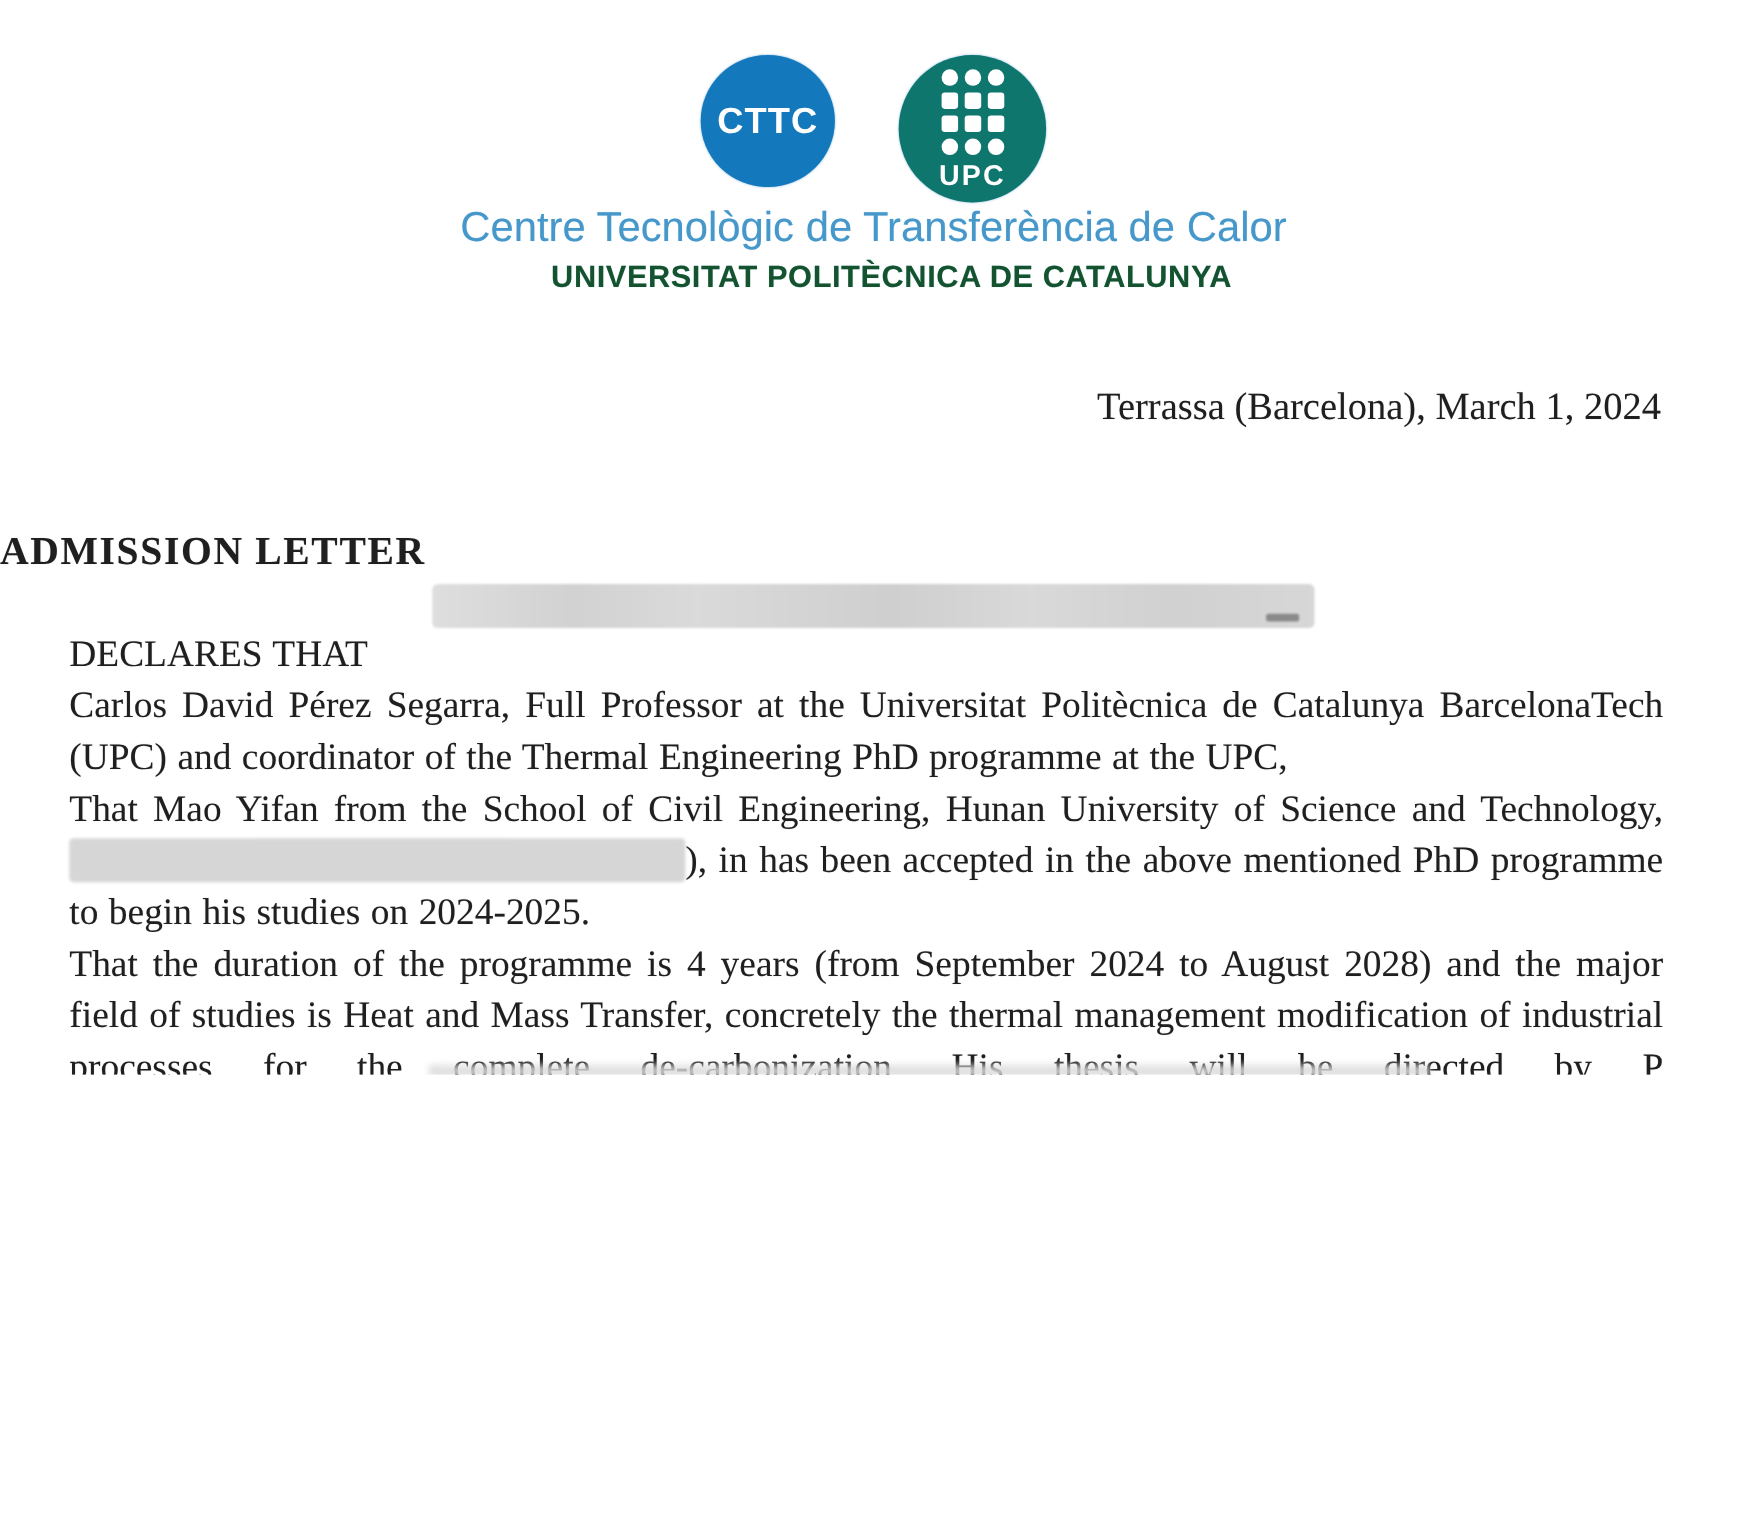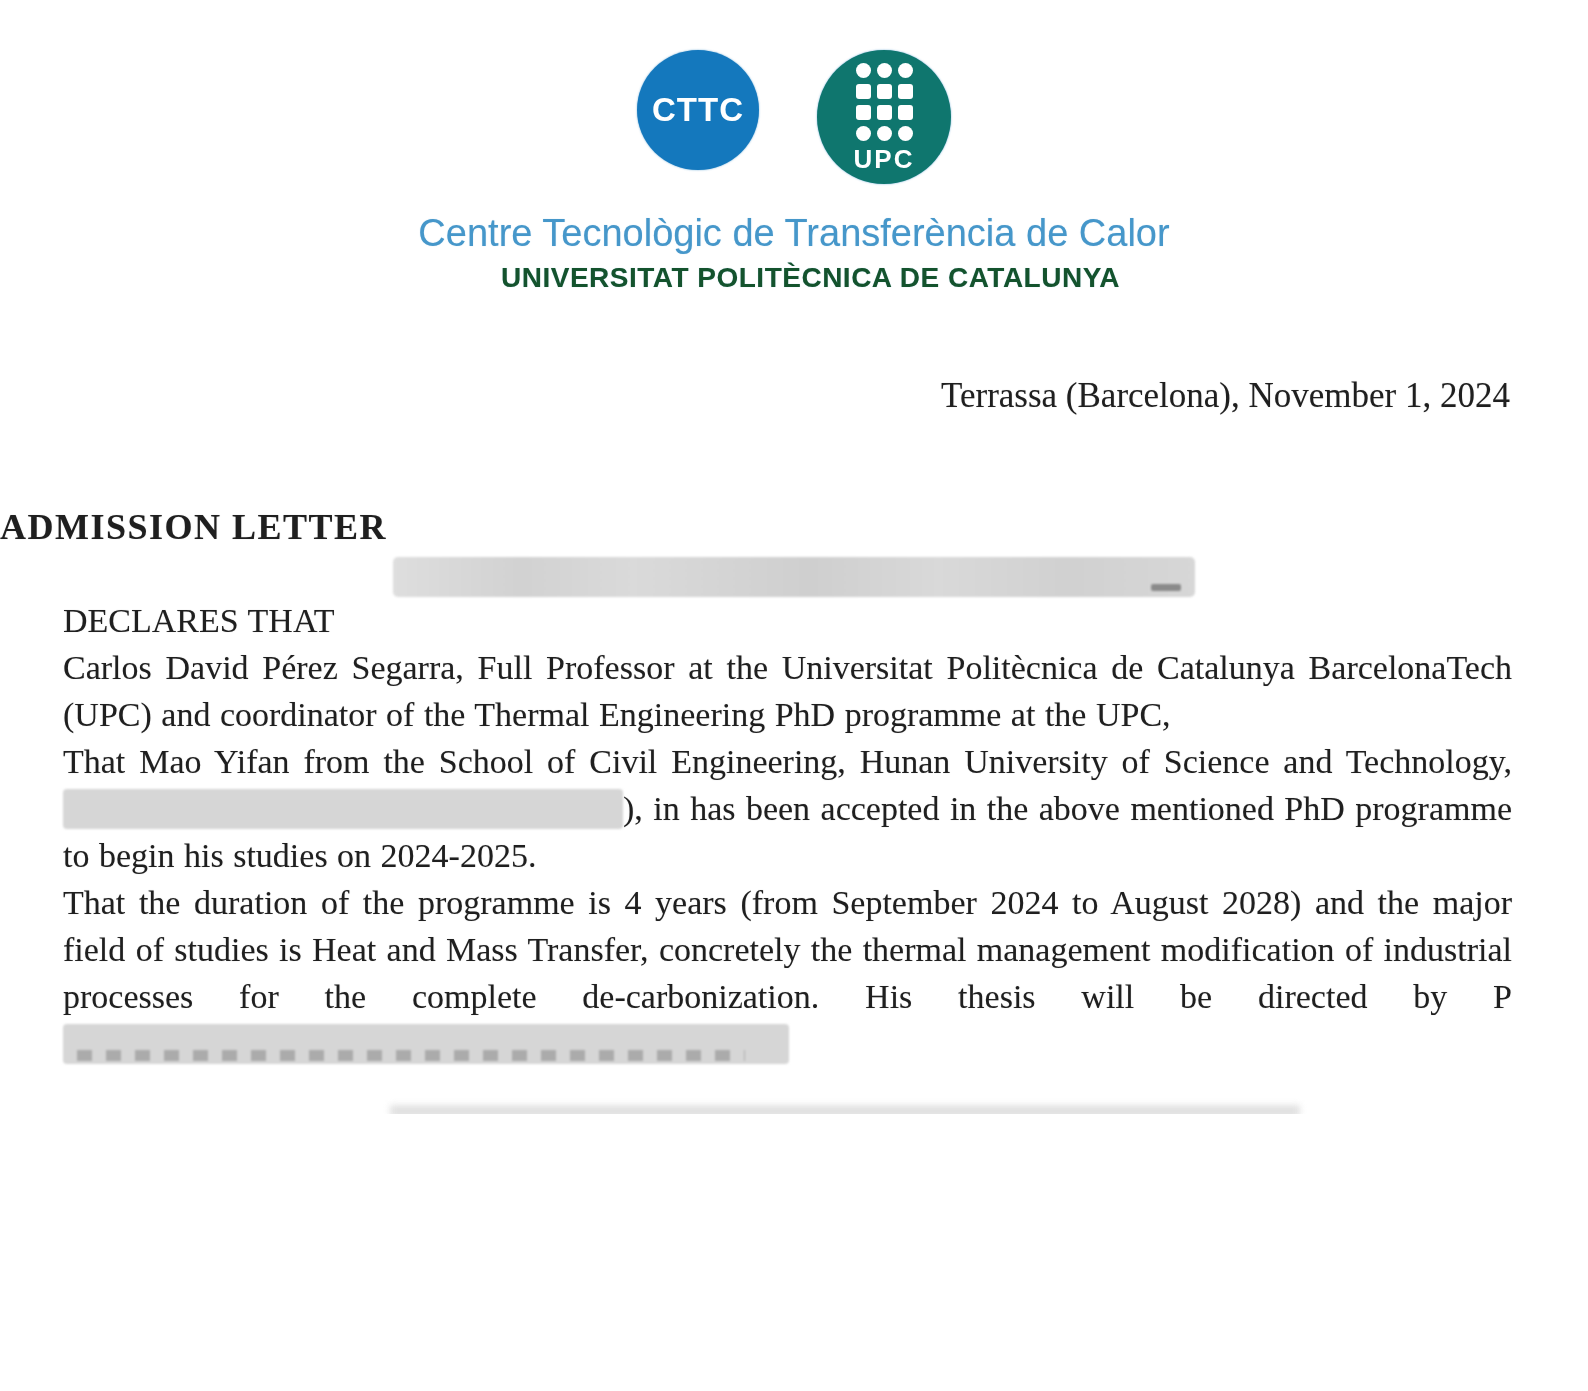--- a/index.html
+++ b/index.html
@@ -1,18 +1,18 @@
 <!DOCTYPE html>
 <html><head>
 <meta charset="utf-8">
 <style>
   html,body{margin:0;padding:0;background:#ffffff;}
   .page{
     position:relative;
-    width:1588px;height:1114px;
+    width:1588px;height:977px;
     background:#ffffff;
     font-family:"Liberation Serif",serif;
     color:#1f1f1f;
     overflow:hidden;
     text-shadow:0 0 1px rgba(45,45,45,.28);
   }
   
   .logos{display:flex;justify-content:center;align-items:flex-start;gap:58px;padding-top:50px;}
   .logo-cttc{
     width:122px;height:120px;border-radius:50%;
@@ -32,21 +32,21 @@
   }
   .dots{display:grid;grid-template-columns:repeat(3,15px);grid-gap:6px;margin-top:4px;}
   .dots i{width:15px;height:15px;background:#fff;display:block;}
   .dots i.rnd{border-radius:50%;}
   .dots i.sq{border-radius:3px;}
   .upc-label{
     color:#fff;font-family:"Liberation Sans",sans-serif;font-weight:bold;
     font-size:26px;letter-spacing:2px;margin-top:3px;text-shadow:none;
   }
   .org-name{
-    margin-top:28px;text-align:center;
+    margin-top:2px;text-align:center;
     font-family:"Liberation Sans",sans-serif;
     font-size:38px;color:#4697ca;
     text-shadow:0 0 1px rgba(70,151,202,.4);
   }
   .uni-name{
     margin-top:7px;text-align:center;
     font-family:"Liberation Sans",sans-serif;font-weight:bold;
     font-size:28px;color:#14532d;letter-spacing:.5px;
     text-shadow:0 0 1px rgba(61,146,198,.4);
     padding-left:33px;
@@ -105,21 +105,21 @@
         <i class="rnd"></i>
           <i class="rnd"></i>
           <i class="rnd"></i>
       </div>
       <span class="upc-label">UPC</span>
     </div>
   </div>
   <div class="org-name">Centre Tecnològic de Transferència de Calor</div>
   <div class="uni-name">UNIVERSITAT POLITÈCNICA DE CATALUNYA</div>
 
-  <div class="dateline">Terrassa (Barcelona), November 1, 2024</div>
+  <div class="dateline">Terrassa (Barcelona), March 1, 2024</div>
 
   <div class="title">ADMISSION LETTER</div>
   <div class="redact-bar">
     <span class="dash"></span>
   </div>
 
   <div class="body-text">
     <p class="para declares">DECLARES THAT</p>
 
     <p class="para p1">Carlos David Pérez Segarra, Full Professor at the Universitat Politècnica de Catalunya BarcelonaTech (UPC) and coordinator of the Thermal Engineering PhD programme at the UPC,</p>

